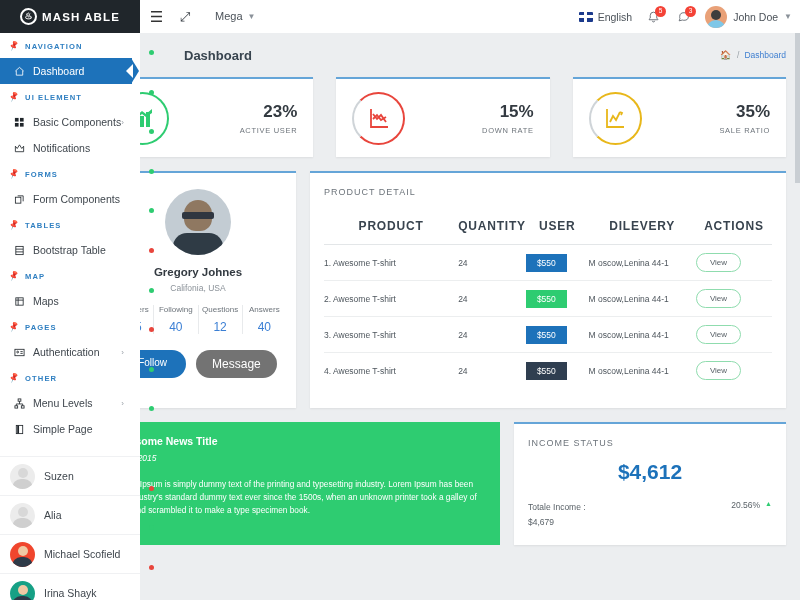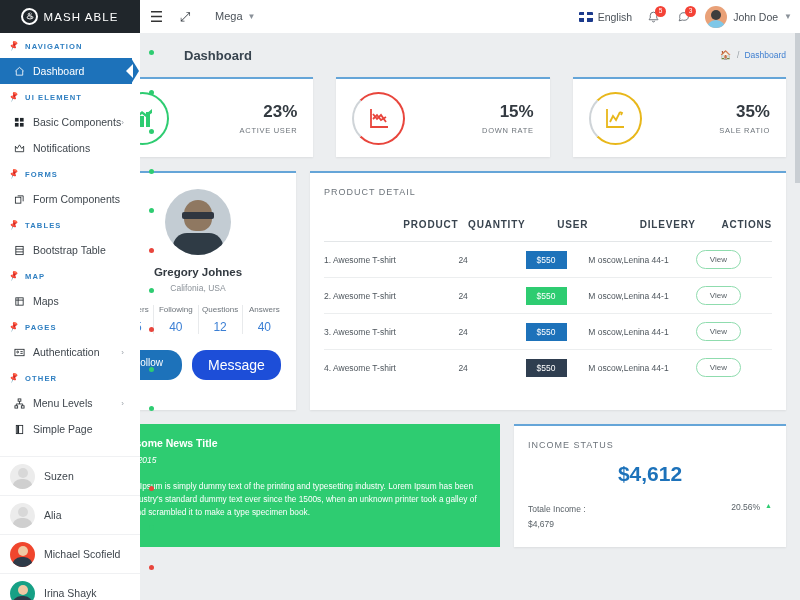--- a/index.html
+++ b/index.html
@@ -15,21 +15,21 @@
   .topbar { position: absolute; top: 0; left: 0; width: 800px; height: 33px; background: #fff; z-index: 40; }
   .brand {
     position: absolute; left: 0; top: 0; width: 140px; height: 33px;
     background: #20262b; display: flex; align-items: center; justify-content: center; gap: 5px;
   }
   .brand-logo {
     width: 17px; height: 17px; border-radius: 50%;
     border: 2px solid #fff; display: flex; align-items: center; justify-content: center;
     font-size: 9px; color: #fff; font-weight: bold; line-height: 1;
   }
-  .brand-name { color: #fff; font-size: 11.5px; font-weight: normal; letter-spacing: 1.1px; }
+  .brand-name { color: #fff; font-size: 11.5px; font-weight: bold; letter-spacing: 1.1px; }
   .hamburger {
     position: absolute; left: 140px; top: 0; width: 33px; height: 33px;
     display: flex; align-items: center; justify-content: center; color: #333; font-size: 15px;
     background: #fff;
   }
   .tb-expand { position: absolute; left: 180px; top: 9px; font-size: 13px; color: #3b4148; }
   .tb-mega { position: absolute; left: 215px; top: 10px; font-size: 11px; color: #4b5259; display: flex; gap: 5px; align-items: center; }
   .caret { font-size: 8px; color: #8a9199; }
   .tb-right { position: absolute; right: 8px; top: 0; height: 33px; display: flex; align-items: center; gap: 13px; }
   .flag { width: 14px; height: 10px; position: relative; background: #1b3a8c; overflow: hidden; display: inline-block; border-radius: 1px; }
@@ -98,21 +98,21 @@
   .main { position: absolute; left: 86px; top: 33px; width: 714px; height: 567px; background: #eceef0; padding: 0 14px; }
   .page-head { height: 44px; display: flex; align-items: center; justify-content: space-between; }
   .page-title { font-size: 13px; color: #38444f; font-weight: bold; padding-left: 84px; }
   .crumb { display: flex; align-items: center; gap: 5px; font-size: 8.5px; color: #3f7fd0; }
   .crumb .home { font-size: 9px; }
   .crumb .sep { color: #9aa1a8; }
 
   .card { background: #fff; border-top: 2px solid #65a5d8; box-shadow: 0 1px 2px rgba(0,0,0,.07); }
 
   
-  .stats { display: flex; gap: 23px; }
+  .stats { display: flex; gap: 23px; justify-content: flex-end; }
   .stat { flex: 1; height: 80px; display: flex; align-items: center; padding: 0 16px; justify-content: space-between; }
   .ring { width: 53px; height: 53px; border-radius: 50%; display: flex; align-items: center; justify-content: center; }
   .ring svg { width: 24px; height: 24px; }
   .stat-val { font-size: 17px; font-weight: bold; color: #333a41; text-align: right; }
   .stat-lbl { font-size: 7.5px; color: #6d747b; letter-spacing: .7px; text-align: right; margin-top: 4px; }
 
   
   .mid { display: flex; gap: 14px; margin-top: 14px; }
   .profile-card { width: 196px; padding: 16px 10px 30px; text-align: center; }
   .p-av { width: 66px; height: 66px; border-radius: 50%; margin: 0 auto; background: #c3ccd3; position: relative; overflow: hidden; }
@@ -121,27 +121,27 @@
   .p-av .ph-body { position: absolute; left: 8px; top: 44px; width: 50px; height: 24px; border-radius: 14px 14px 0 0; background: #2f3b45; }
   .p-name { font-size: 11.5px; font-weight: bold; color: #333a41; margin-top: 11px; }
   .p-loc { font-size: 8.5px; color: #8b9299; margin-top: 5px; }
   .p-stats { display: flex; margin-top: 12px; }
   .p-stat { flex: 1; border-right: 1px solid #e8eaec; padding: 0 2px; }
   .p-stat:last-child { border-right: none; }
   .p-stat-lbl { font-size: 8px; color: #6d747b; line-height: 1.3; }
   .p-stat-val { font-size: 12px; color: #3b7fd4; margin-top: 5px; }
   .p-btns { display: flex; gap: 10px; justify-content: center; margin-top: 16px; }
   .btn-follow { background: #1d72ba; color: #fff; font-size: 10px; padding: 7px 19px; border-radius: 14px; }
-  .btn-msg { background: #1d4ed8; color: #fff; font-size: 14px; padding: 7px 16px; border-radius: 14px; }
+  .btn-msg { background: #737373; color: #fff; font-size: 12px; padding: 7px 16px; border-radius: 14px; }
 
   
   .prod-card { flex: 1; padding: 14px 14px 16px; }
   .card-title { font-size: 9px; letter-spacing: 1px; color: #6d747b; }
   table { width: 100%; border-collapse: collapse; margin-top: 22px; }
-  th { font-size: 10px; letter-spacing: .8px; color: #39444f; text-align: right; font-weight: bold; padding-bottom: 11px; }
+  th { font-size: 12px; letter-spacing: .8px; color: #39444f; text-align: center; font-weight: bold; padding-bottom: 11px; }
   td { font-size: 8.5px; color: #4d555c; padding: 8px 0; border-top: 1px solid #eceeef; }
   tr.hrow th { border-bottom: 1px solid #e3e6e8; }
   .pill { display: inline-block; color: #fff; font-size: 8.5px; padding: 4px 11px; }
   .view-btn { display: inline-block; font-size: 8px; color: #5a6268; border: 1px solid #8fdcae; border-radius: 11px; padding: 4px 13px; }
 
   
   .bot { display: flex; gap: 14px; margin-top: 14px; }
   .news { width: 400px; background: #2ecc71; color: #fff; padding: 13px 14px 16px; }
   .news-title { font-size: 10.5px; font-weight: bold; }
   .news-date { font-size: 8.5px; font-style: italic; margin-top: 6px; }

